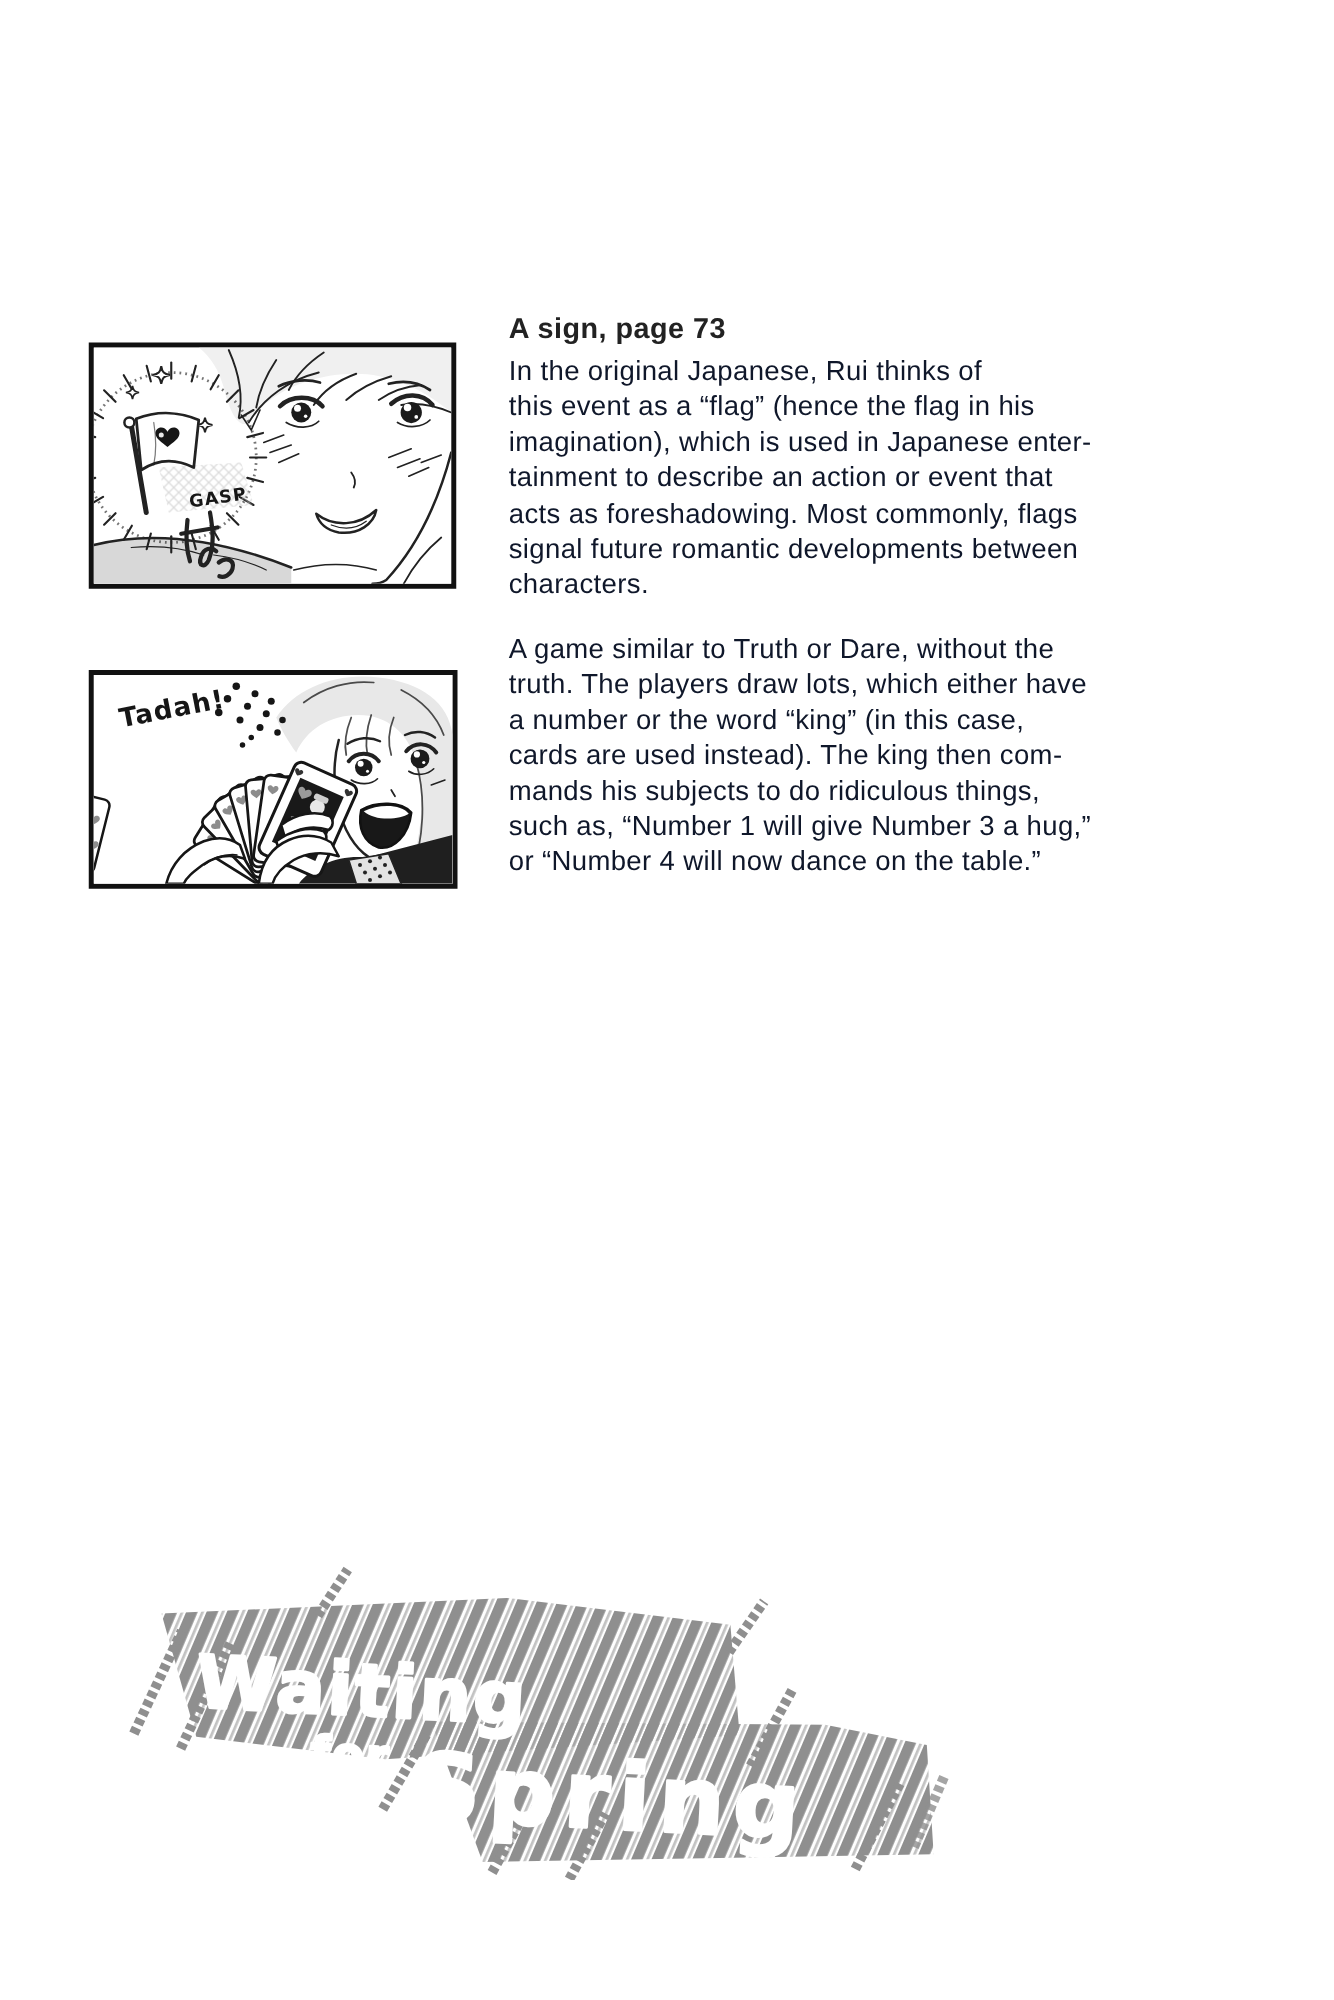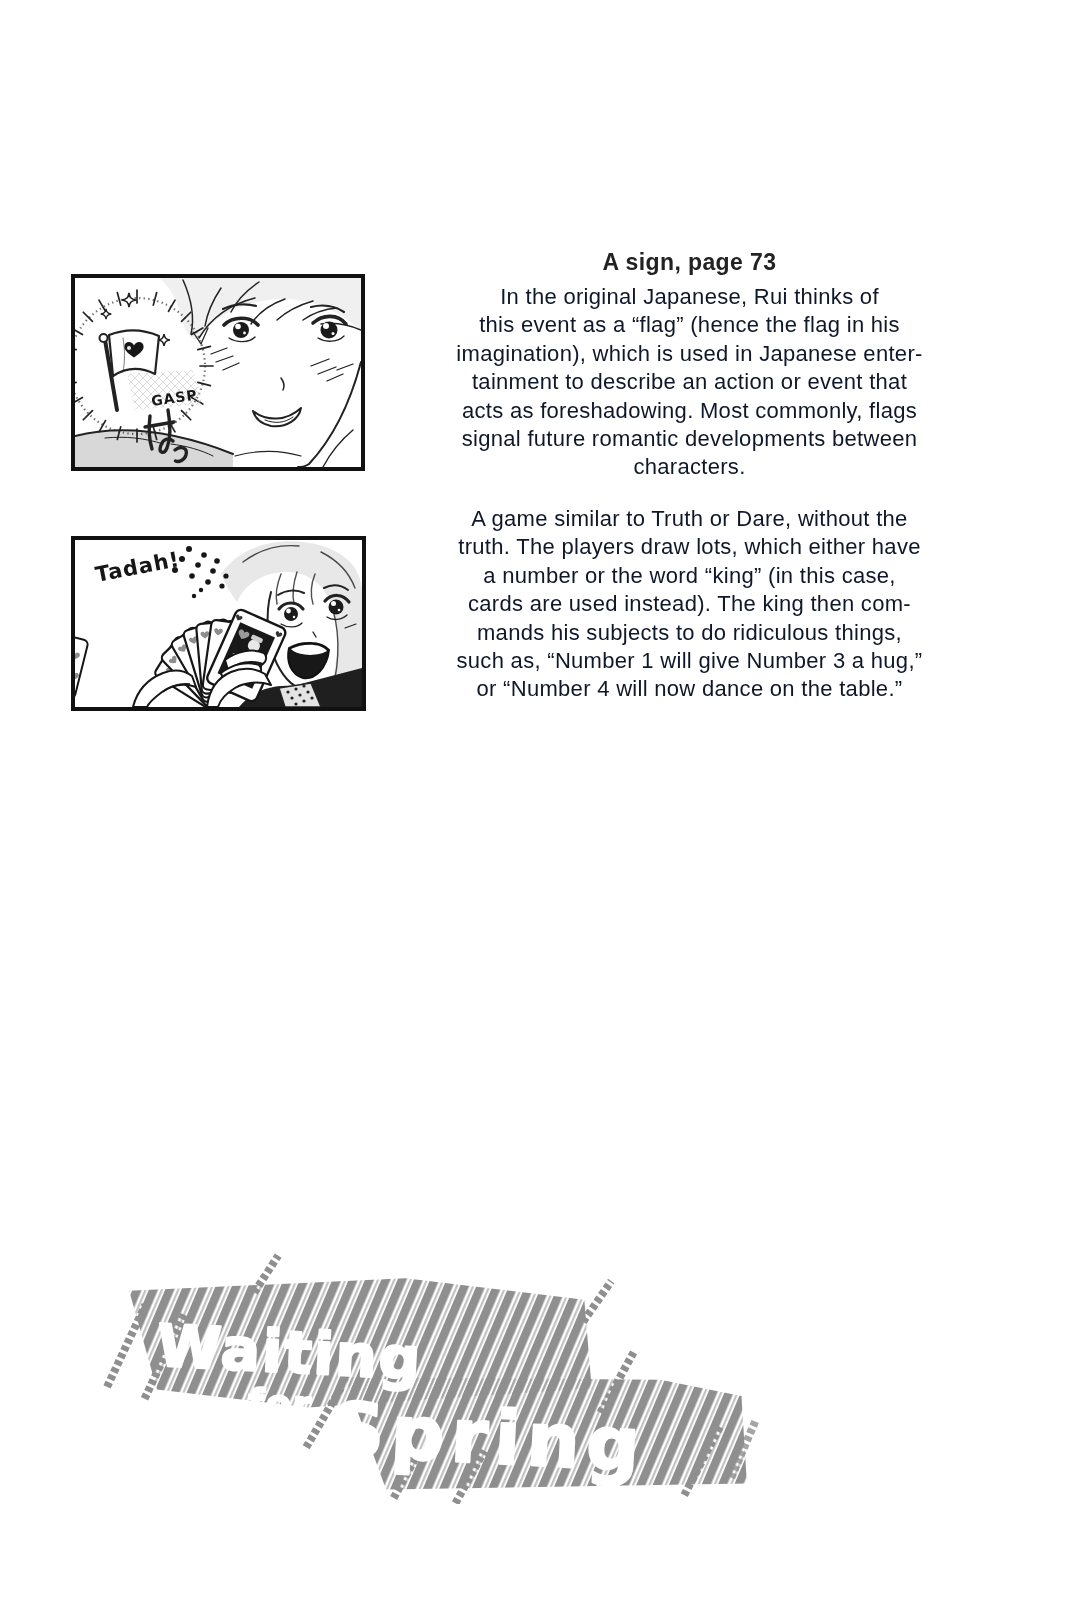--- a/index.html
+++ b/index.html
@@ -2,21 +2,21 @@
 <html><head>
 <meta charset="utf-8">
 <style>
   html,body{margin:0;padding:0;background:#ffffff;}
   .page{position:relative;width:1067px;height:1600px;background:#ffffff;overflow:hidden;
         font-family:"Liberation Sans",sans-serif;color:#2d2d2d;}
   .panel{position:absolute;border:4px solid #111111;background:#ffffff;box-sizing:border-box;}
   .panel svg{display:block;width:100%;height:100%;}
   #panel1{left:71px;top:274px;width:294px;height:197px;}
   #panel2{left:71px;top:536px;width:295px;height:175px;}
-  .note-text{position:absolute;left:407px;width:565px;text-align:center;}
+  .note-text{position:absolute;left:407px;width:565px;}
   #note1-text{top:249px;}
   #note2-text{top:505px;}
   .note-text h3{margin:0 0 7px 0;font-size:23px;font-weight:bold;letter-spacing:.4px;color:#222;}
   .note-body{font-size:22px;line-height:28.4px;letter-spacing:.3px;white-space:pre-line;color:#0f172a;}
   #logo{position:absolute;left:100px;top:1252px;width:670px;height:252px;}
   #logo svg{display:block;width:100%;height:100%;}
   .ink{stroke:#222;fill:none;stroke-linecap:round;}
   .sfx{font-family:"DejaVu Sans",sans-serif;font-weight:bold;fill:#161616;}
   .logo-word{font-family:"DejaVu Sans",sans-serif;font-weight:bold;fill:#ffffff;
              stroke:#ffffff;stroke-width:2.5;stroke-linejoin:round;}

